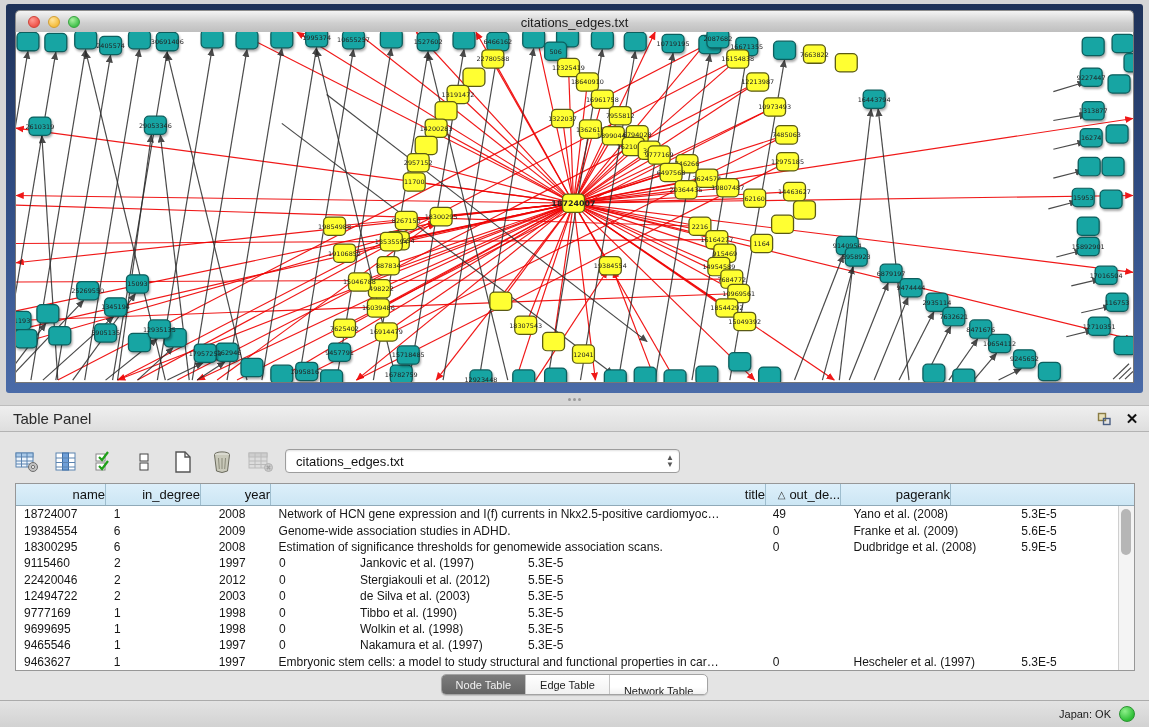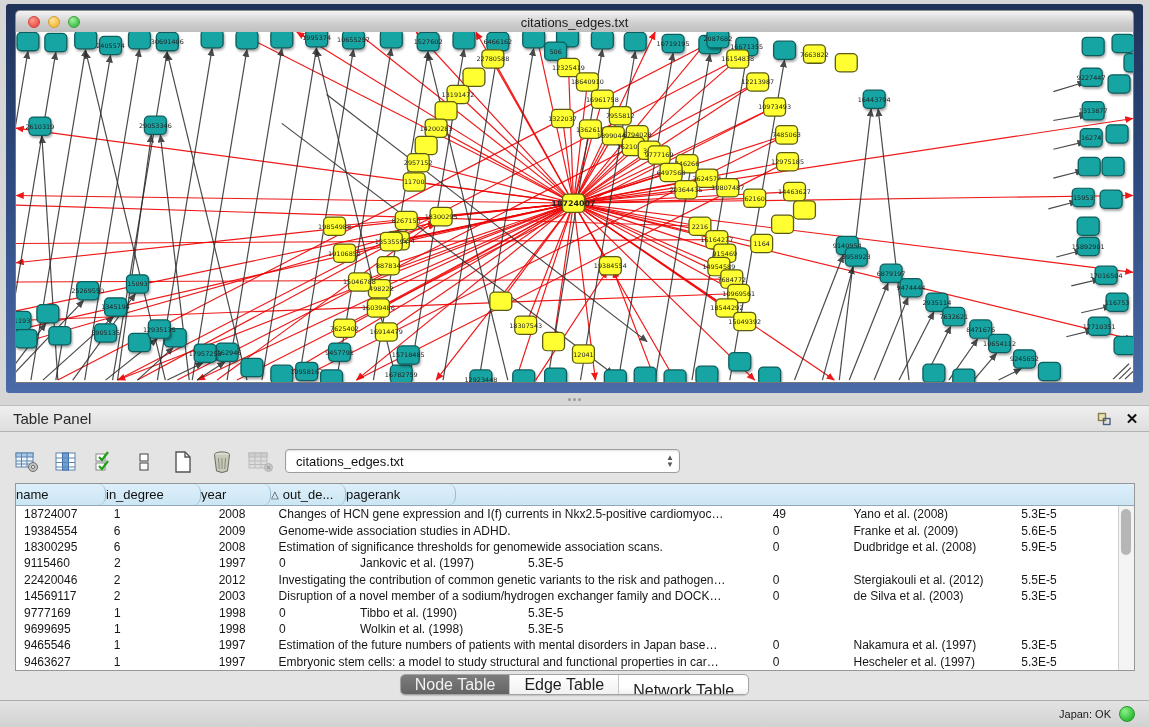--- a/index.html
+++ b/index.html
@@ -53,39 +53,39 @@
     border:1px solid #9d9d9d;border-radius:4px;box-shadow:inset 0 1px 2px rgba(0,0,0,.12);
     display:flex;align-items:center;font-size:13px;color:#111;cursor:pointer;}
   .combo .val{margin-left:10px;flex:1;}
   .combo .arrows{width:18px;text-align:center;color:#555;font-size:8px;line-height:7px;}
 
   
   .table-wrap{position:absolute;left:15px;top:78px;width:1120px;height:188px;background:#fff;
     border:1px solid #979797;box-sizing:border-box;}
   .thead{display:flex;height:22px;background:linear-gradient(180deg,#ddeffa,#cce6f4);
     border-bottom:1px solid #8fa9b8;box-sizing:border-box;}
-  .th{font-size:13px;color:#111;display:flex;align-items:center;justify-content:flex-start;
-    border-right:1px solid #9ebdce;box-sizing:border-box;cursor:pointer;overflow:hidden;white-space:nowrap;border-radius:8px;}
+  .th{font-size:13px;color:#111;display:flex;align-items:center;justify-content:flex-end;
+    border-right:1px solid #9ebdce;box-sizing:border-box;cursor:pointer;overflow:hidden;white-space:nowrap;}
   .th .sort{font-size:10px;margin-right:4px;color:#333;}
   .tbody{position:absolute;left:0;top:22px;right:15px;bottom:0;overflow:hidden;}
   .row{display:flex;height:16.4px;align-items:center;cursor:default;}
   .td{font-size:12px;color:#161616;padding-left:8px;box-sizing:border-box;
     overflow:hidden;white-space:nowrap;}
   .c0{width:90px}.c1{width:95px}.c2{width:70px}.c3{width:495px}.c4{width:75px}.c5{width:170px}.c6{width:110px}
   .td.c2{padding-left:18px}.td.c5{padding-left:14px}.td.c6{padding-left:12px}
   .vscroll{position:absolute;right:0;top:22px;bottom:0;width:15px;background:#f4f4f4;
     border-left:1px solid #cfcfcf;}
   .vthumb{position:absolute;left:2px;top:3px;width:10px;height:46px;background:#b6b6b6;
     border-radius:6px;cursor:pointer;}
 
   
   .tabs-row{position:absolute;left:0;top:269px;width:1149px;display:flex;justify-content:center;}
   .segmented{display:flex;border:1px solid #a3a3a3;border-radius:5px;overflow:hidden;
     background:#fff;box-shadow:0 1px 1px rgba(0,0,0,.15);height:19px;}
-  .tab{font-size:16px;color:#1d1d1d;padding:0 14px;display:flex;align-items:center;cursor:pointer;
+  .tab{font-size:11px;color:#1d1d1d;padding:0 14px;display:flex;align-items:center;cursor:pointer;
     border-right:1px solid #c4c4c4;background:linear-gradient(180deg,#ffffff,#f1f1f1);}
   .tab:last-child{border-right:none;margin-top:12px;}
   .tab.sel{background:linear-gradient(180deg,#7d7d7d,#646464);color:#f2f2f2;}
 
   
   .status-bar{position:absolute;left:0;top:700px;width:1149px;height:27px;
     background:linear-gradient(180deg,#e3e3e3,#d2d2d2);border-top:1px solid #ababab;
     display:flex;align-items:center;justify-content:flex-end;box-sizing:border-box;}
   .mem-label{font-size:11px;color:#1a1a1a;margin-right:8px;}
   .mem-dot{width:14px;height:14px;border-radius:50%;margin-right:14px;
@@ -614,34 +614,37 @@
       <div class="thead" id="thead">
           <div class="th c0">
             <span>name</span>
           </div>
           <div class="th c1">
             <span>in_degree</span>
           </div>
           <div class="th c2">
             <span>year</span>
           </div>
+          <div class="th c3">
+            <span>title</span>
+          </div>
           <div class="th c4">
             <span class="sort">△</span>
             <span>out_de...</span>
           </div>
           <div class="th c6">
             <span>pagerank</span>
           </div>
         </div>
       <div class="tbody" id="tbody">
           <div class="row">
             <div class="td c0">18724007</div>
             <div class="td c1">1</div>
             <div class="td c2">2008</div>
-            <div class="td c3">Changes of HCN gene expression and I(f) currents in Nkx2.5-positive cardiomyoc…</div>
+            <div class="td c3">Network of HCN gene expression and I(f) currents in Nkx2.5-positive cardiomyoc…</div>
             <div class="td c4">49</div>
             <div class="td c5">Yano et al. (2008)</div>
             <div class="td c6">5.3E-5</div>
           </div>
           <div class="row">
             <div class="td c0">19384554</div>
             <div class="td c1">6</div>
             <div class="td c2">2009</div>
             <div class="td c3">Genome-wide association studies in ADHD.</div>
             <div class="td c4">0</div>
@@ -662,30 +665,28 @@
             <div class="td c1">2</div>
             <div class="td c2">1997</div>
             <div class="td c4">0</div>
             <div class="td c5">Jankovic et al. (1997)</div>
             <div class="td c6">5.3E-5</div>
           </div>
           <div class="row">
             <div class="td c0">22420046</div>
             <div class="td c1">2</div>
             <div class="td c2">2012</div>
-            <div class="td c3">Investigating the contribution of common genetic variants to the risk and pathogen…</div>
             <div class="td c4">0</div>
             <div class="td c5">Stergiakouli et al. (2012)</div>
             <div class="td c6">5.5E-5</div>
           </div>
           <div class="row">
-            <div class="td c0">14569117</div>
+            <div class="td c0">12494722</div>
             <div class="td c1">2</div>
             <div class="td c2">2003</div>
-            <div class="td c3">Disruption of a novel member of a sodium/hydrogen exchanger family and DOCK…</div>
             <div class="td c4">0</div>
             <div class="td c5">de Silva et al. (2003)</div>
             <div class="td c6">5.3E-5</div>
           </div>
           <div class="row">
             <div class="td c0">9777169</div>
             <div class="td c1">1</div>
             <div class="td c2">1998</div>
             <div class="td c4">0</div>
             <div class="td c5">Tibbo et al. (1990)</div>
@@ -696,21 +697,20 @@
             <div class="td c1">1</div>
             <div class="td c2">1998</div>
             <div class="td c4">0</div>
             <div class="td c5">Wolkin et al. (1998)</div>
             <div class="td c6">5.3E-5</div>
           </div>
           <div class="row">
             <div class="td c0">9465546</div>
             <div class="td c1">1</div>
             <div class="td c2">1997</div>
-            <div class="td c3">Estimation of the future numbers of patients with mental disorders in Japan base…</div>
             <div class="td c4">0</div>
             <div class="td c5">Nakamura et al. (1997)</div>
             <div class="td c6">5.3E-5</div>
           </div>
           <div class="row">
             <div class="td c0">9463627</div>
             <div class="td c1">1</div>
             <div class="td c2">1997</div>
             <div class="td c3">Embryonic stem cells: a model to study structural and functional properties in car…</div>
             <div class="td c4">0</div>

